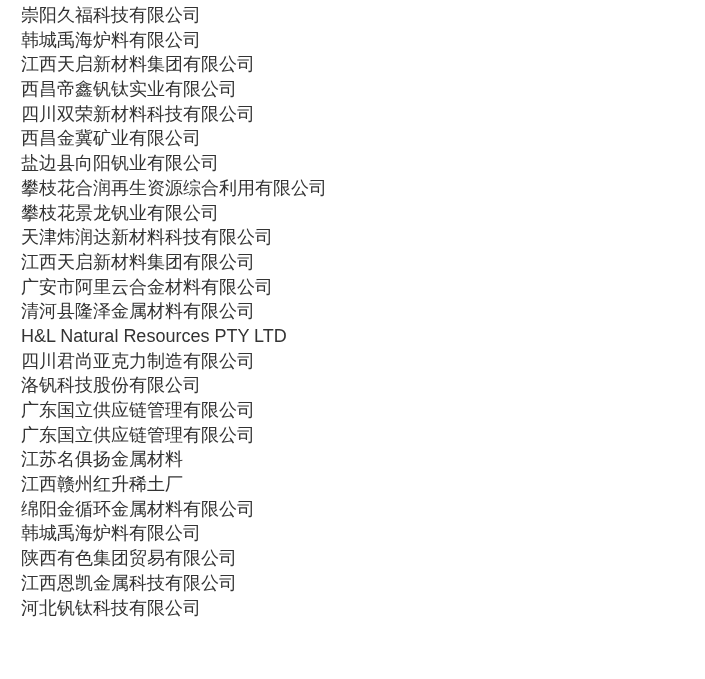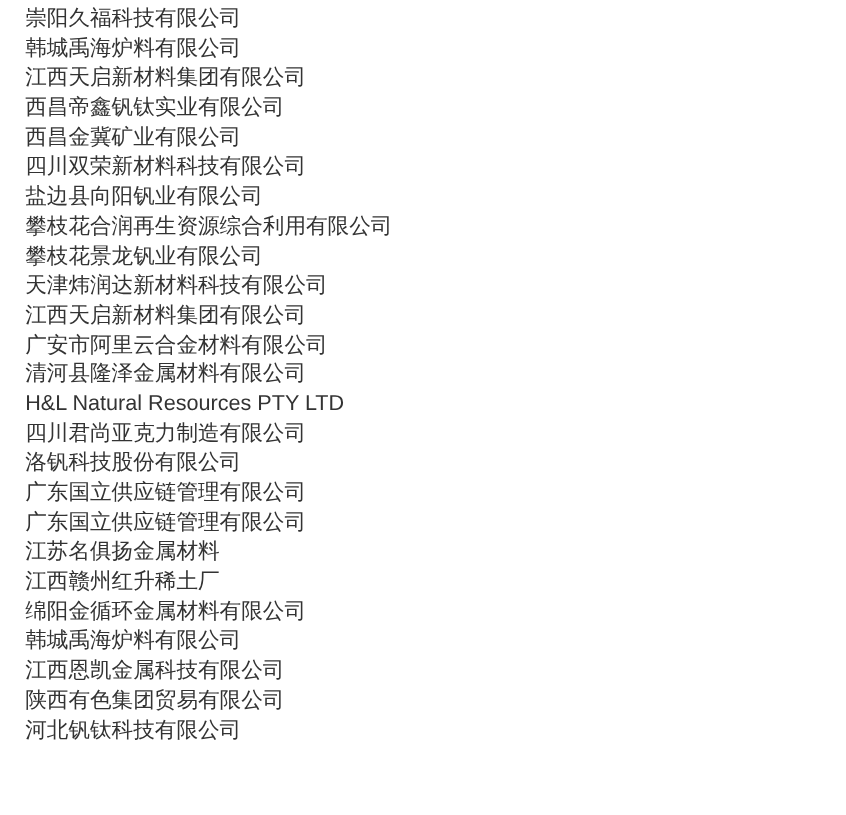--- a/index.html
+++ b/index.html
@@ -28,34 +28,34 @@
   }
 </style>
 </head>
 <body style="background: rgb(255, 255, 255);">
 
 <main class="company-list" id="company-list" style="color: rgb(51, 51, 51);">
     <div class="company-row">崇阳久福科技有限公司</div>
     <div class="company-row">韩城禹海炉料有限公司</div>
     <div class="company-row">江西天启新材料集团有限公司</div>
     <div class="company-row">西昌帝鑫钒钛实业有限公司</div>
+    <div class="company-row">四川双荣新材料科技有限公司</div>
     <div class="company-row">西昌金冀矿业有限公司</div>
-    <div class="company-row">四川双荣新材料科技有限公司</div>
     <div class="company-row">盐边县向阳钒业有限公司</div>
     <div class="company-row">攀枝花合润再生资源综合利用有限公司</div>
     <div class="company-row">攀枝花景龙钒业有限公司</div>
     <div class="company-row">天津炜润达新材料科技有限公司</div>
     <div class="company-row">江西天启新材料集团有限公司</div>
     <div class="company-row">广安市阿里云合金材料有限公司</div>
     <div class="company-row">清河县隆泽金属材料有限公司</div>
     <div class="company-row">H&amp;L Natural Resources PTY LTD</div>
     <div class="company-row">四川君尚亚克力制造有限公司</div>
     <div class="company-row">洛钒科技股份有限公司</div>
     <div class="company-row">广东国立供应链管理有限公司</div>
     <div class="company-row">广东国立供应链管理有限公司</div>
     <div class="company-row">江苏名俱扬金属材料</div>
     <div class="company-row">江西赣州红升稀土厂</div>
     <div class="company-row">绵阳金循环金属材料有限公司</div>
     <div class="company-row">韩城禹海炉料有限公司</div>
+    <div class="company-row">陕西有色集团贸易有限公司</div>
     <div class="company-row">江西恩凯金属科技有限公司</div>
-    <div class="company-row">陕西有色集团贸易有限公司</div>
     <div class="company-row">河北钒钛科技有限公司</div>
   </main>
 
 </body></html>

